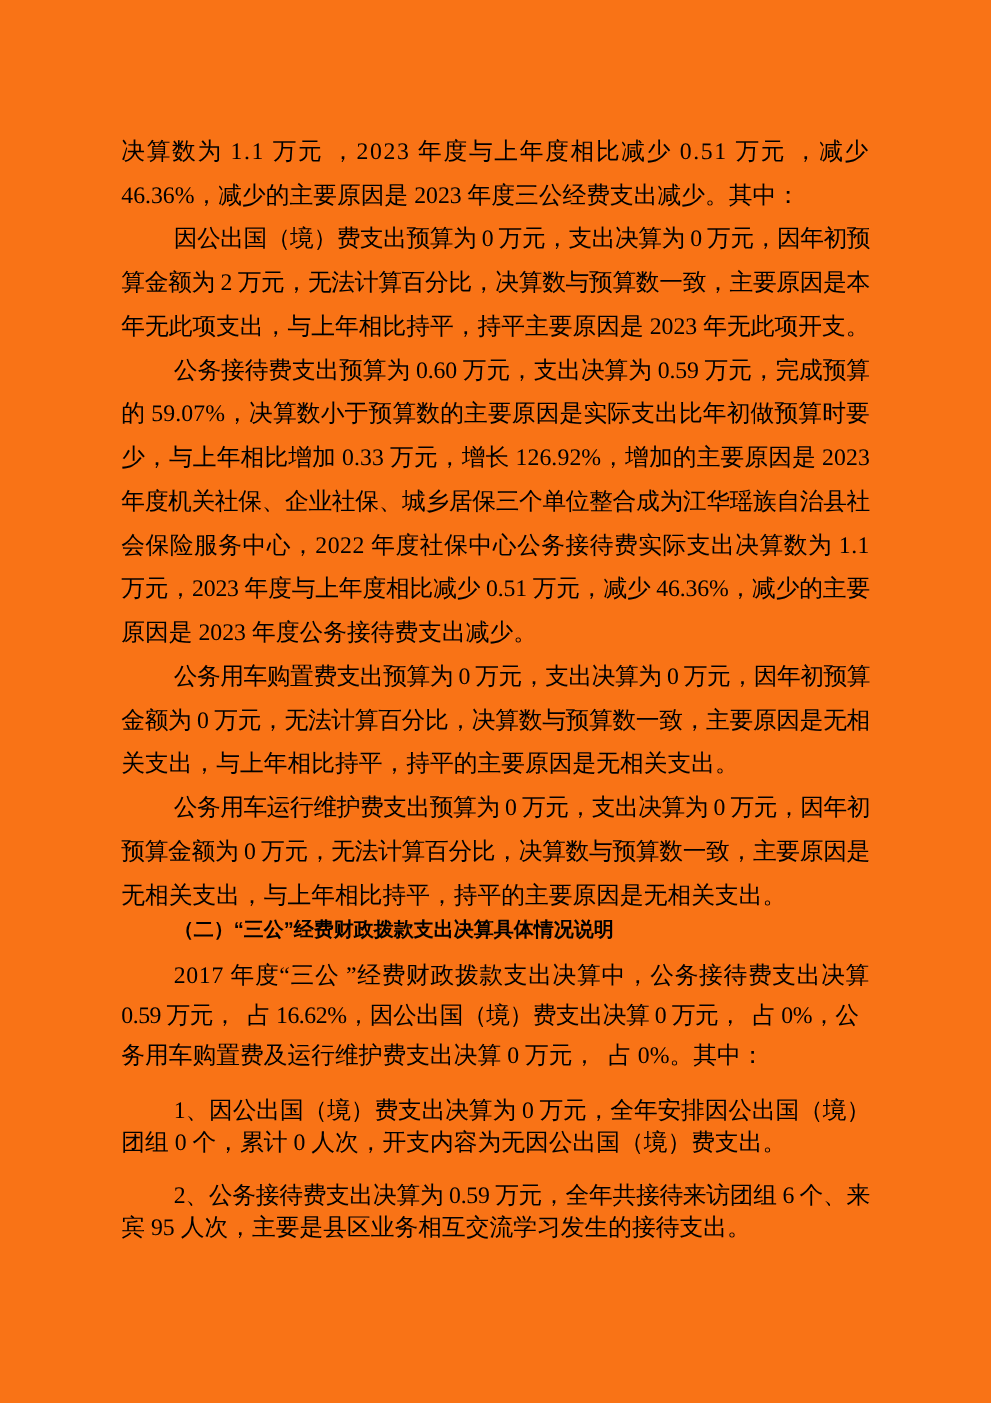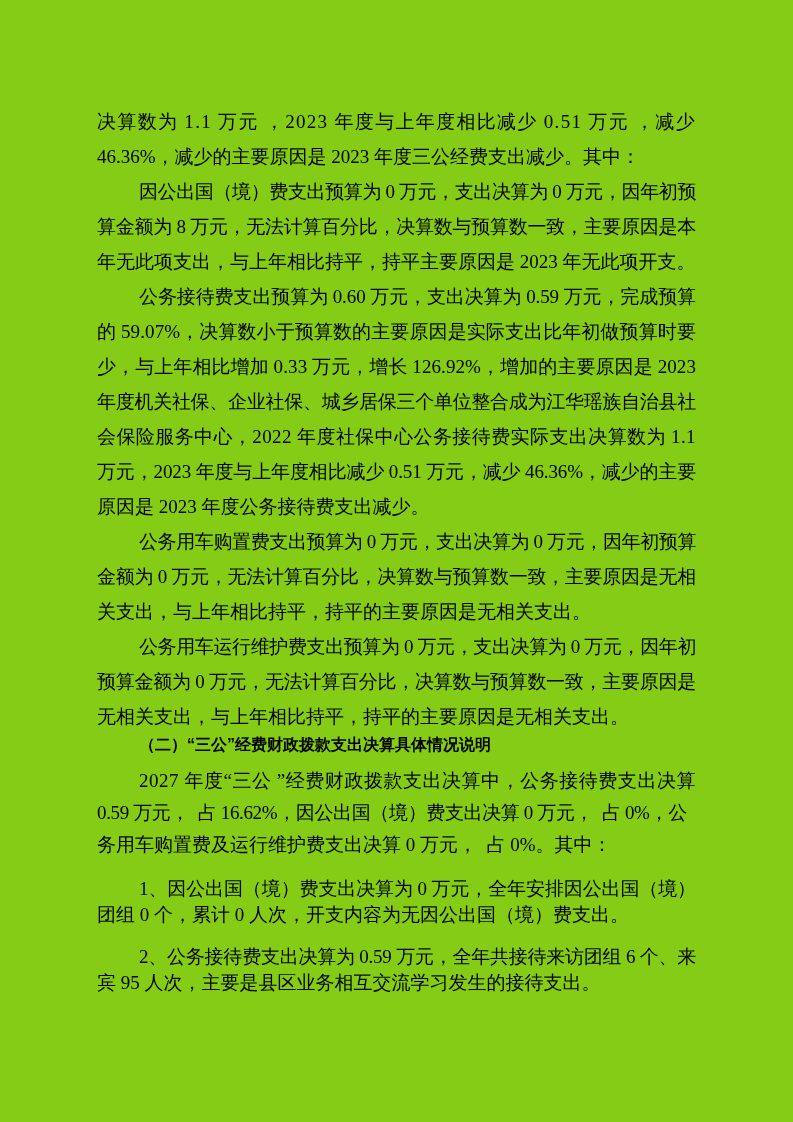--- a/index.html
+++ b/index.html
@@ -5,21 +5,21 @@
   html, body {
     margin: 0;
     padding: 0;
     background: #ffffff;
   }
   .page {
     position: relative;
     width: 793px;
     height: 1122px;
     margin: 0 auto;
-    background: #84cc16;
+    background: #f97316;
     color: #000000;
     font-family: "Liberation Serif", "DejaVu Serif", serif;
     overflow: hidden;
   }
   .content {
     position: absolute;
     left: 97px;
     top: 104px;
     width: 599px;
   }
@@ -55,21 +55,21 @@
 <body>
 
 <div class="page" data-name="document-page">
   <div class="content" id="content" data-name="document-content">
       <div class="block body" data-name="para-total-change-continued">
         <div class="line" data-name="text-line"><span style="letter-spacing: 1.319px;">决算数为 1.1 万元 ，2023 年度与上年度相比减少 0.51 万元 ，减少</span></div>
         <div class="line" data-name="text-line"><span>46.36%，减少的主要原因是 2023 年度三公经费支出减少。其中：</span></div>
       </div>
       <div class="block body" data-name="para-abroad-visits-budget">
         <div class="line indent" data-name="text-line"><span style="letter-spacing: -0.382px;">因公出国（境）费支出预算为 0 万元，支出决算为 0 万元，因年初预</span></div>
-        <div class="line" data-name="text-line"><span style="letter-spacing: -0.265px;">算金额为 8 万元，无法计算百分比，决算数与预算数一致，主要原因是本</span></div>
+        <div class="line" data-name="text-line"><span style="letter-spacing: -0.265px;">算金额为 2 万元，无法计算百分比，决算数与预算数一致，主要原因是本</span></div>
         <div class="line" data-name="text-line"><span>年无此项支出，与上年相比持平，持平主要原因是 2023 年无此项开支。</span></div>
       </div>
       <div class="block body" data-name="para-official-reception-budget">
         <div class="line indent" data-name="text-line"><span style="letter-spacing: -0.095px;">公务接待费支出预算为 0.60 万元，支出决算为 0.59 万元，完成预算</span></div>
         <div class="line" data-name="text-line"><span style="letter-spacing: 0.105px;">的 59.07%，决算数小于预算数的主要原因是实际支出比年初做预算时要</span></div>
         <div class="line" data-name="text-line"><span style="letter-spacing: 0.087px;">少，与上年相比增加 0.33 万元，增长 126.92%，增加的主要原因是 2023</span></div>
         <div class="line" data-name="text-line"><span style="letter-spacing: -0.281px;">年度机关社保、企业社保、城乡居保三个单位整合成为江华瑶族自治县社</span></div>
         <div class="line" data-name="text-line"><span style="letter-spacing: 0.41px;">会保险服务中心，2022 年度社保中心公务接待费实际支出决算数为 1.1</span></div>
         <div class="line" data-name="text-line"><span style="letter-spacing: -0.139px;">万元，2023 年度与上年度相比减少 0.51 万元，减少 46.36%，减少的主要</span></div>
         <div class="line" data-name="text-line"><span>原因是 2023 年度公务接待费支出减少。</span></div>
@@ -81,21 +81,21 @@
       </div>
       <div class="block body" data-name="para-vehicle-maintenance-budget">
         <div class="line indent" data-name="text-line"><span style="letter-spacing: -0.382px;">公务用车运行维护费支出预算为 0 万元，支出决算为 0 万元，因年初</span></div>
         <div class="line" data-name="text-line"><span style="letter-spacing: -0.265px;">预算金额为 0 万元，无法计算百分比，决算数与预算数一致，主要原因是</span></div>
         <div class="line" data-name="text-line"><span>无相关支出，与上年相比持平，持平的主要原因是无相关支出。</span></div>
       </div>
       <div class="block heading" data-name="heading-three-public-funds-detail">
         <div class="line indent" data-name="text-line"><span>（二）“三公”经费财政拨款支出决算具体情况说明</span></div>
       </div>
       <div class="block body" data-name="para-three-public-decision-summary">
-        <div class="line indent" data-name="text-line"><span style="letter-spacing: 0.534px;">2027 年度“三公 ”经费财政拨款支出决算中，公务接待费支出决算</span></div>
+        <div class="line indent" data-name="text-line"><span style="letter-spacing: 0.534px;">2017 年度“三公 ”经费财政拨款支出决算中，公务接待费支出决算</span></div>
         <div class="line" data-name="text-line"><span style="letter-spacing: -0.368px;">0.59 万元，  占 16.62%，因公出国（境）费支出决算 0 万元，  占 0%，公</span></div>
         <div class="line" data-name="text-line"><span>务用车购置费及运行维护费支出决算 0 万元，  占 0%。其中：</span></div>
       </div>
       <div class="block numbered" data-name="para-item-1-abroad">
         <div class="line indent" data-name="text-line"><span style="letter-spacing: -0.109px;">1、因公出国（境）费支出决算为 0 万元，全年安排因公出国（境）</span></div>
         <div class="line" data-name="text-line"><span>团组 0 个，累计 0 人次，开支内容为无因公出国（境）费支出。</span></div>
       </div>
       <div class="block numbered" data-name="para-item-2-reception">
         <div class="line indent" data-name="text-line"><span style="letter-spacing: -0.229px;">2、公务接待费支出决算为 0.59 万元，全年共接待来访团组 6 个、来</span></div>
         <div class="line" data-name="text-line"><span>宾 95 人次，主要是县区业务相互交流学习发生的接待支出。</span></div>

